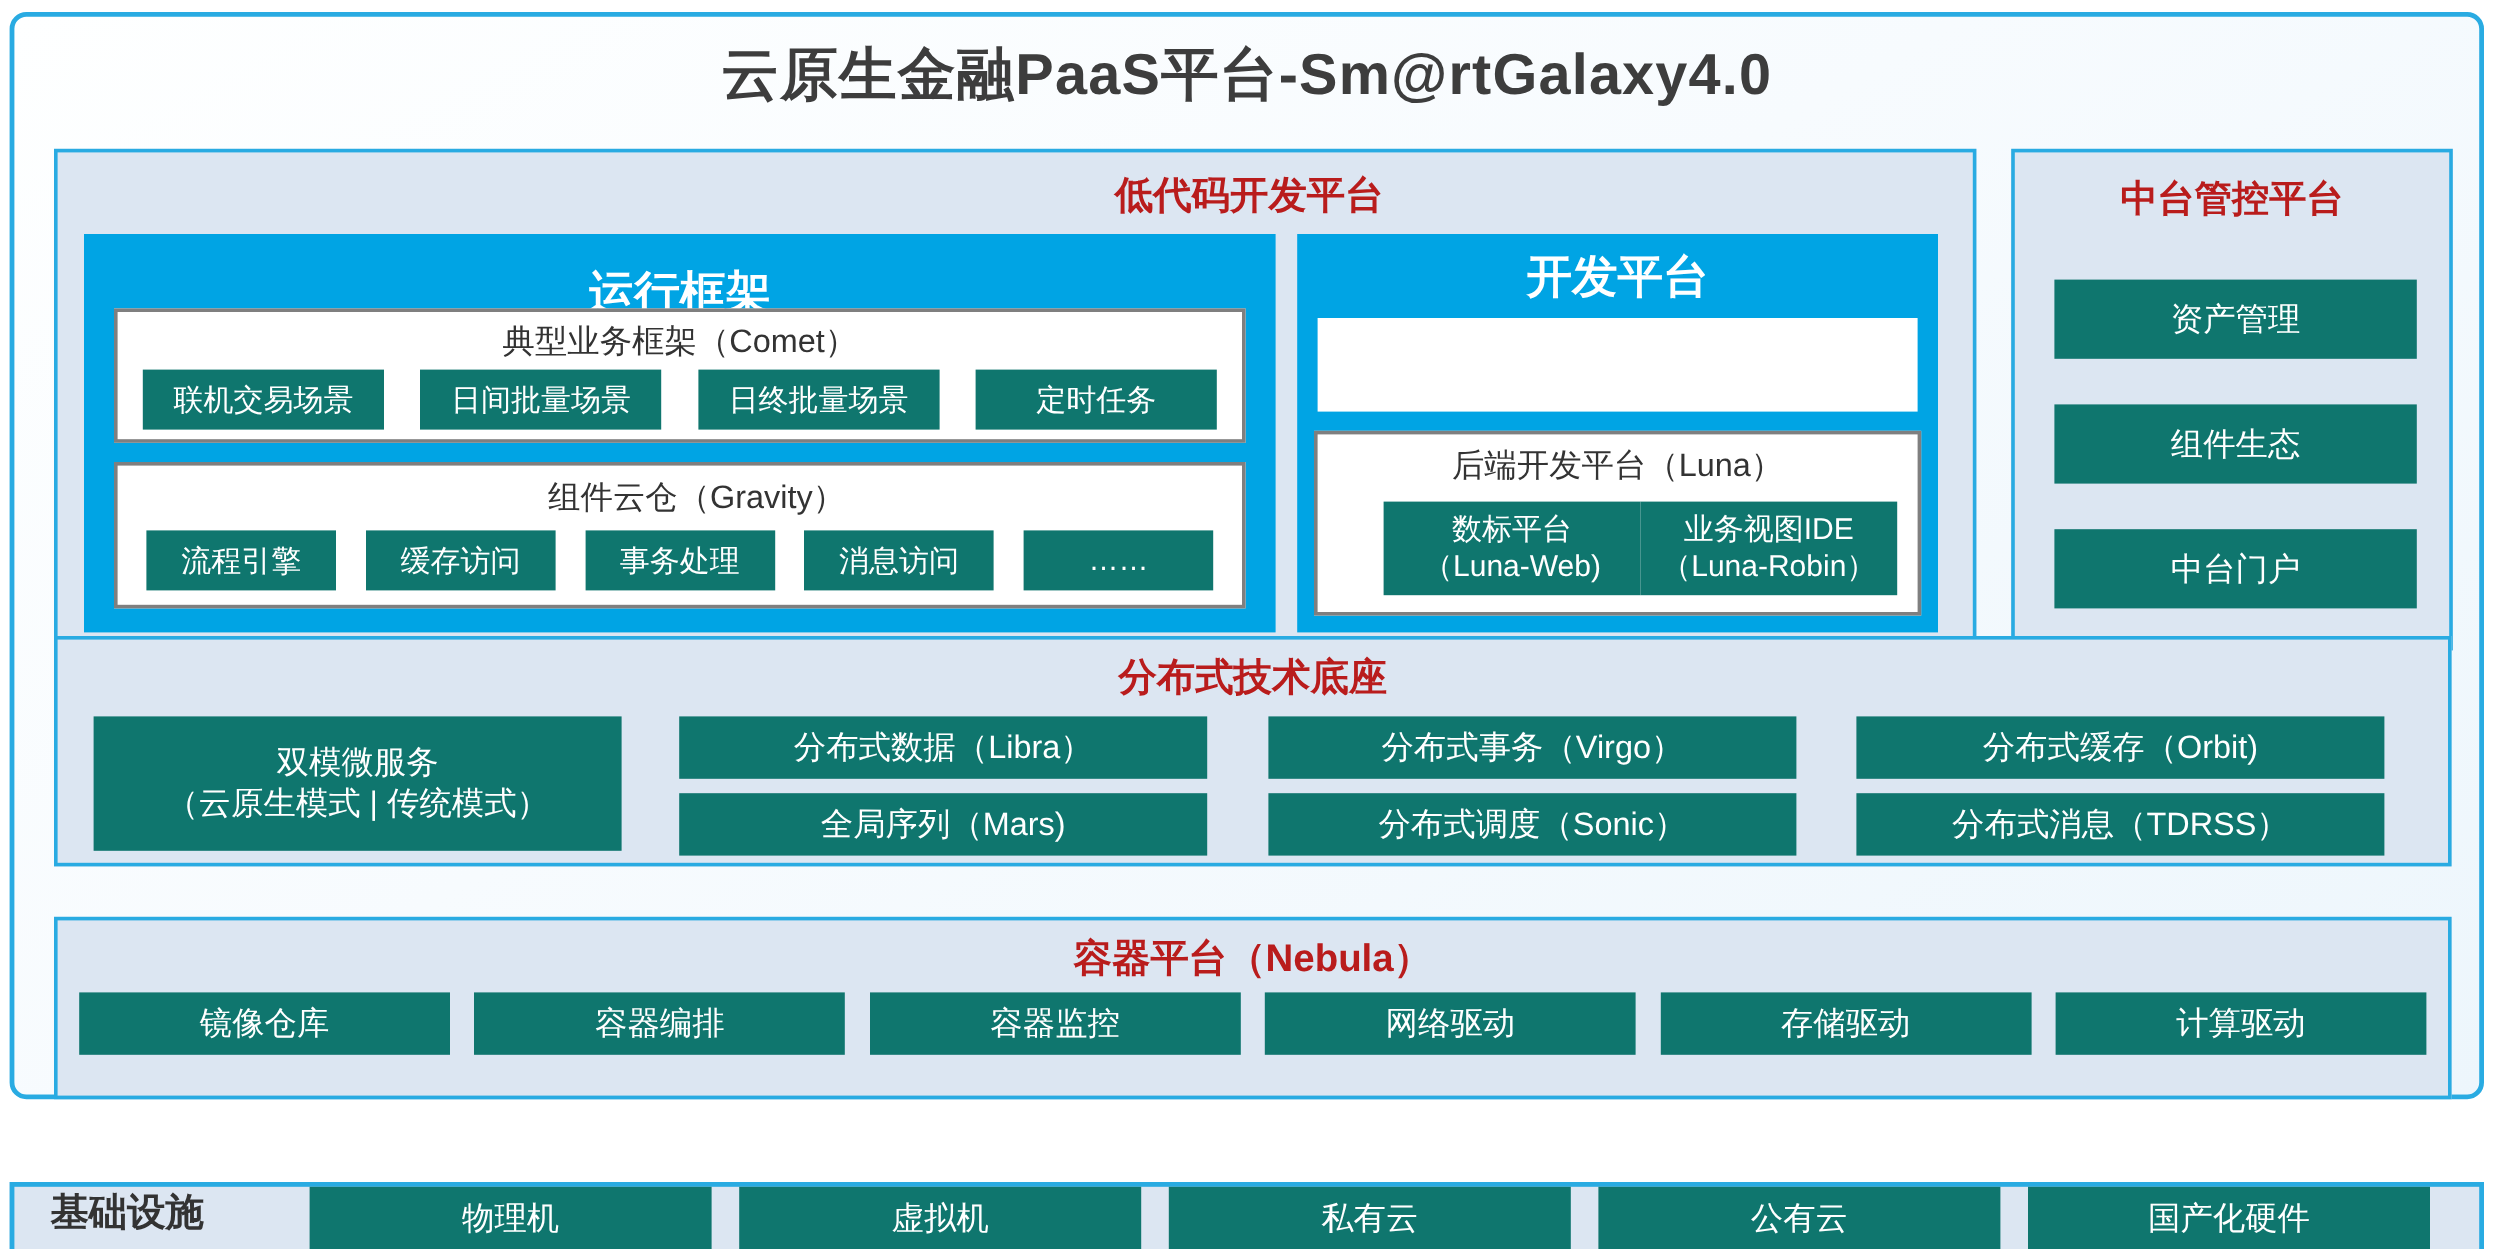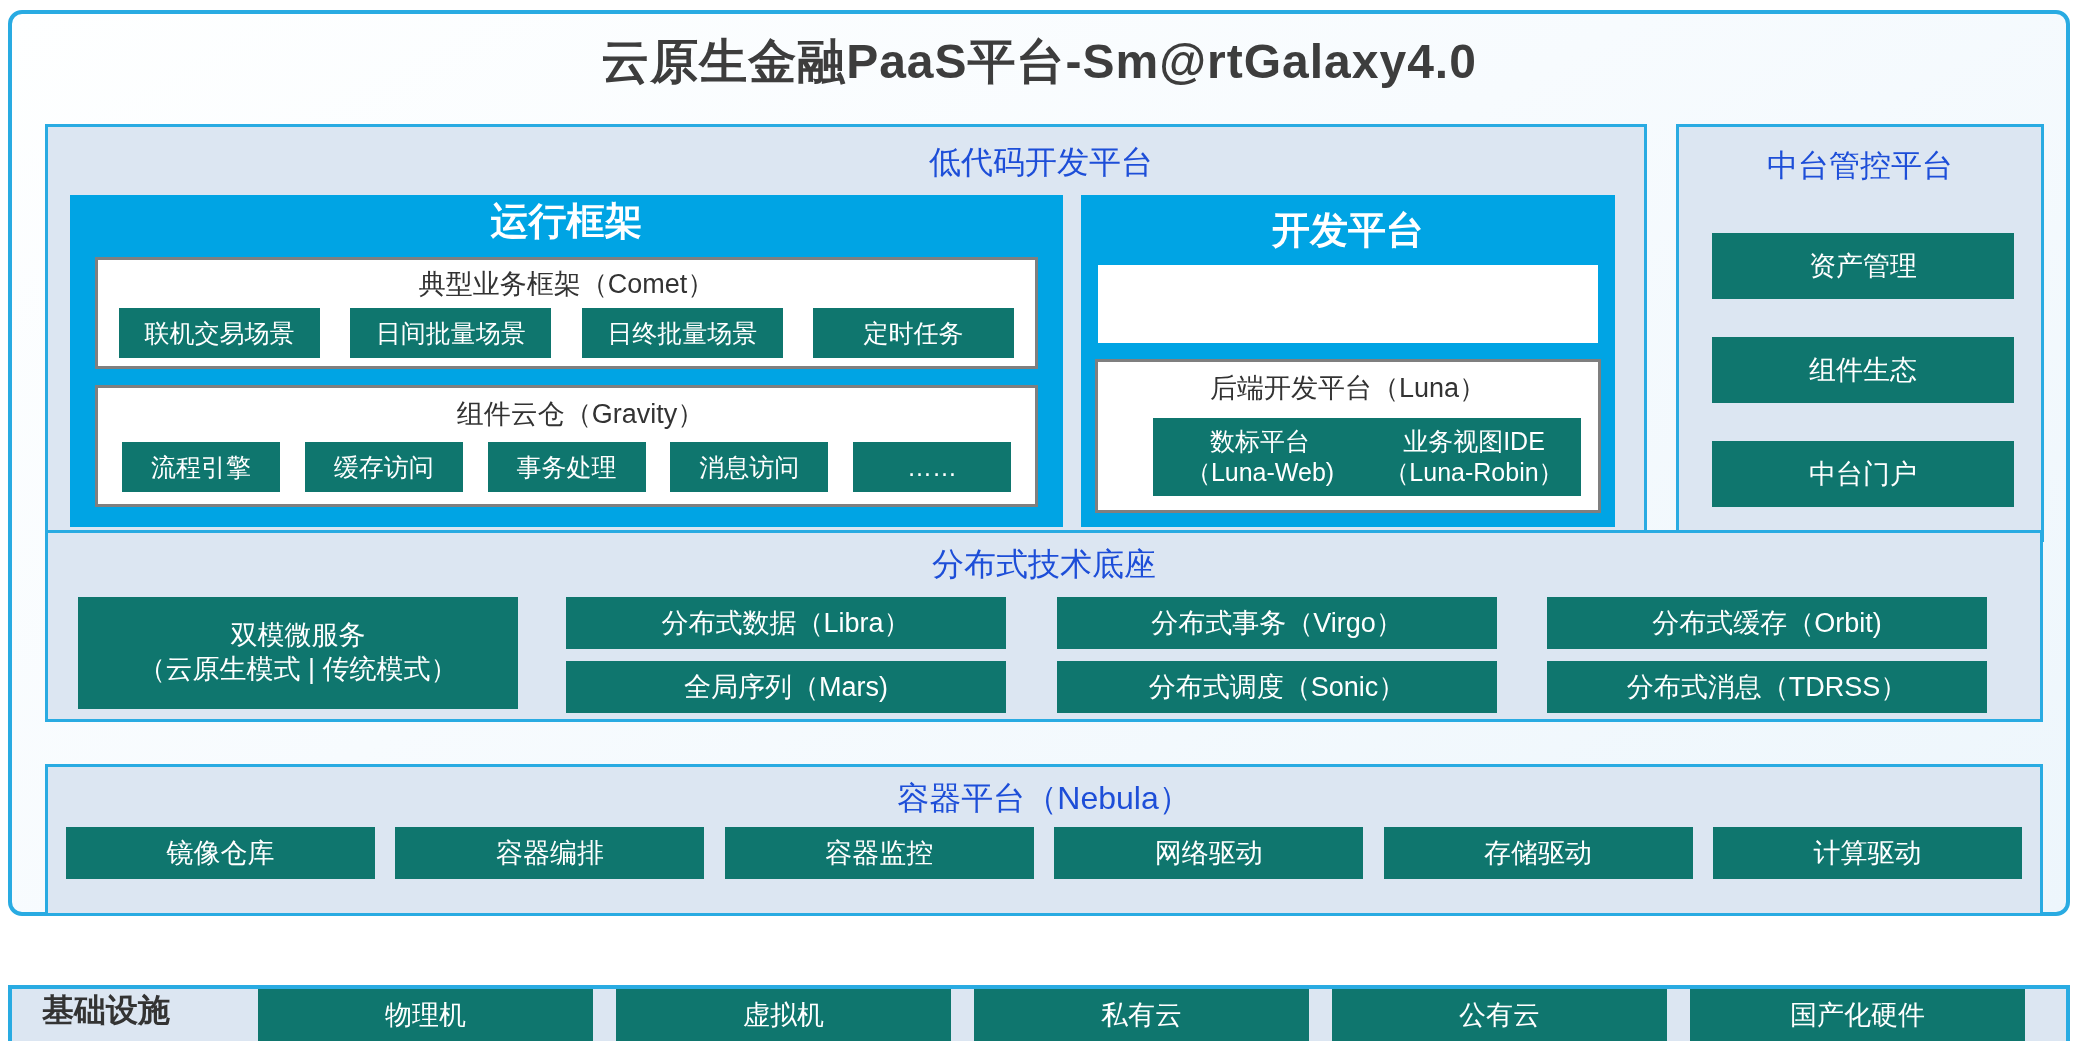--- a/index.html
+++ b/index.html
@@ -7,21 +7,21 @@
        font-family:"Liberation Sans","DejaVu Sans",sans-serif;color:#3c3c3c;}
   .abs{position:absolute;box-sizing:border-box;}
   
   .slide{left:8px;top:10px;width:2062px;height:906px;
          border:4px solid #29ABE2;border-radius:14px;
          background:linear-gradient(150deg,#feffff 0%,#f7fbfe 45%,#edf6fc 100%);}
   .main-title{left:0;top:16px;width:100%;text-align:center;
               font-size:48px;font-weight:bold;color:#3d3d3d;letter-spacing:1px;}
   
   .section{background:#dce6f2;border:3px solid #29ABE2;}
-  .sec-header{width:100%;text-align:center;font-weight:normal;color:#1d4ed8;}
+  .sec-header{width:100%;text-align:center;font-weight:bold;color:#b91c1c;}
   
   .bluefill{background:#00A4E4;color:#ffffff;}
   .chip{background:#0f766e;color:#ffffff;display:flex;align-items:center;
         justify-content:center;text-align:center;box-sizing:border-box;}
   
   .whitebox{background:#ffffff;box-sizing:border-box;}
   .graybox{border:3px solid #7f7f7f;}
   .box-title{width:100%;text-align:center;color:#333333;font-size:27px;}
   .panel-title{width:100%;text-align:center;font-size:38px;font-weight:bold;color:#ffffff;}
   .two-line{flex-direction:column;line-height:1.25;}
@@ -69,21 +69,21 @@
 <body>
 
 <div class="abs slide">
 
   <div class="abs main-title">云原生金融PaaS平台-Sm@rtGalaxy4.0</div>
 
   <div class="abs section sec-lowcode">
     <div class="lowcode-header sec-header">低代码开发平台</div>
 
     <div class="panel-runtime bluefill">
-      <div class="panel-title" style="margin-top:1px;">运行框架</div>
+      <div class="panel-title" style="margin-top:24px;">运行框架</div>
 
       <div class="whitebox graybox box-comet">
         <div class="box-title" style="margin-top:6px;">典型业务框架（Comet）</div>
         <div class="chips-row comet-chips">
           <div class="chip">联机交易场景</div>
           <div class="chip">日间批量场景</div>
           <div class="chip">日终批量场景</div>
           <div class="chip">定时任务</div>
         </div>
       </div>

